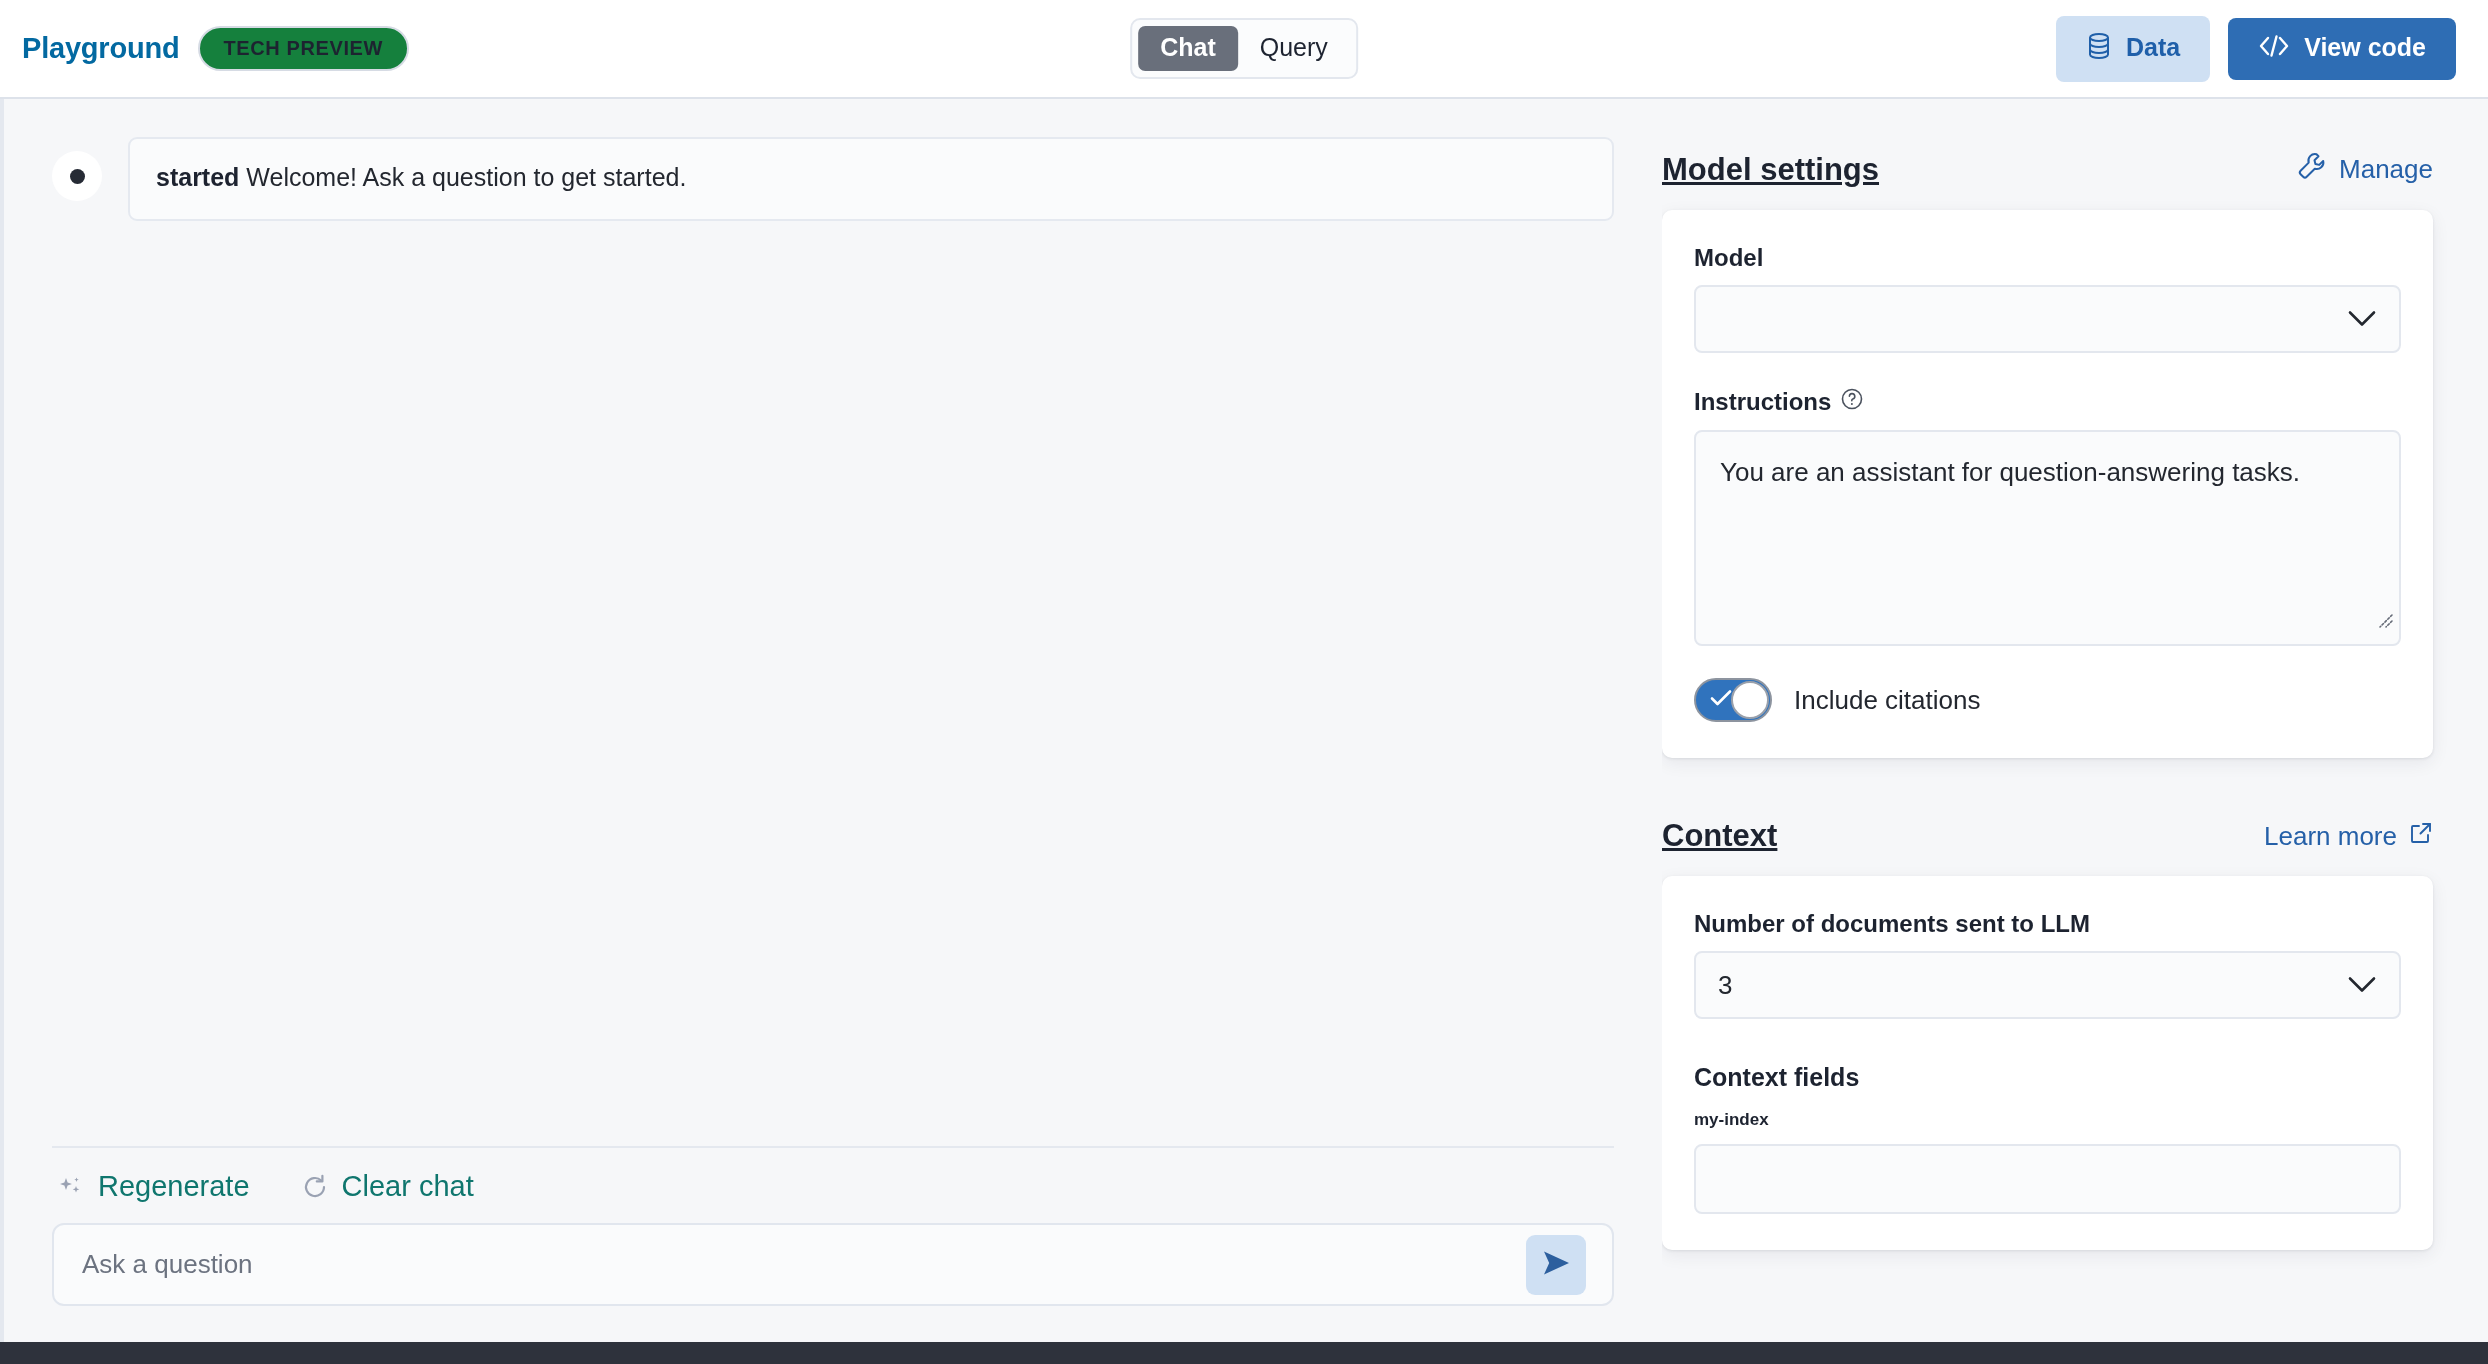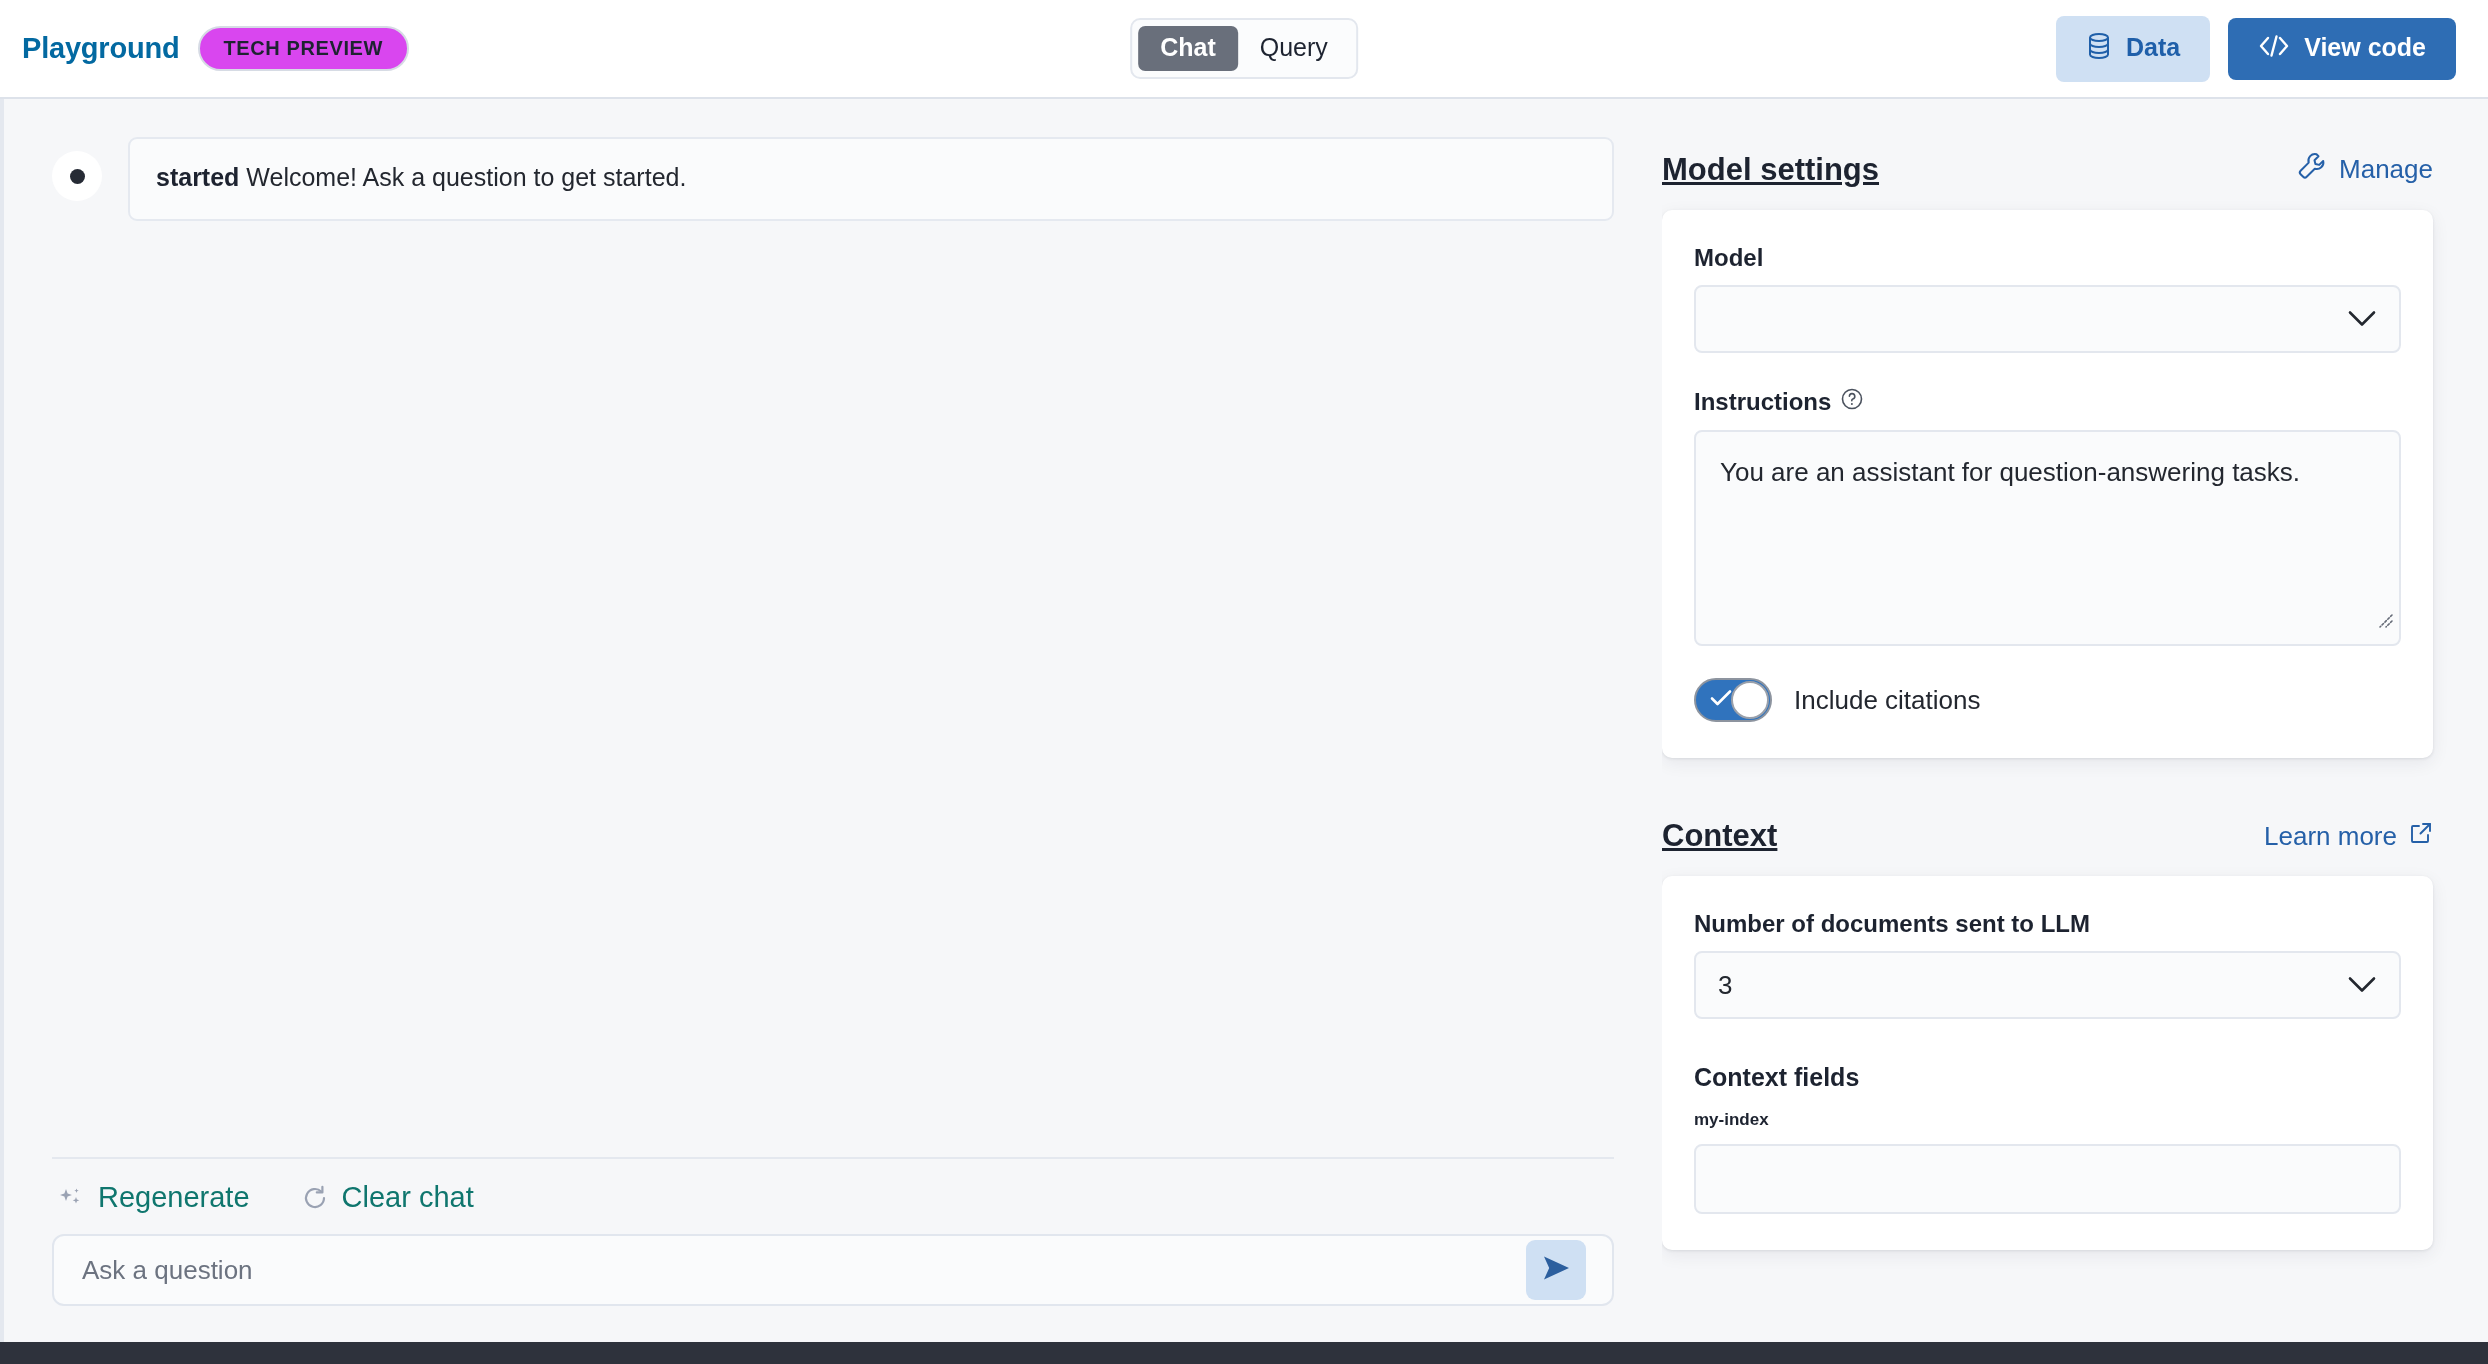--- a/index.html
+++ b/index.html
@@ -33,21 +33,21 @@
     font-size: 29px; font-weight: 700; color: #0369a1; letter-spacing: -0.2px;
   }
   .tech-badge {
     border: 2px solid #d6dbe4;
     border-radius: 999px;
     padding: 10px 24px 11px;
     font-size: 20px;
     font-weight: 700;
     letter-spacing: 0.6px;
     color: #1d2330;
-    background: #d946ef;
+    background: #15803d;
     line-height: 1;
   }
 
   .tabs {
     position: absolute;
     left: 50%;
     transform: translateX(-50%);
     display: flex;
     gap: 0;
     background: #fbfcfd;
@@ -148,21 +148,21 @@
     cursor: default;
   }
   .chat-action svg { display: block; }
 
   .composer-wrap { padding: 0 48px 58px; }
   .composer {
     position: relative;
     background: #fafbfc;
     border: 2px solid #e1e6ee;
     border-radius: 12px;
-    height: 72px;
+    height: 83px;
     display: flex;
     align-items: center;
     padding: 0 110px 0 28px;
   }
   .composer-placeholder { font-size: 26px; color: #6c7380; }
   .send-btn {
     position: absolute;
     right: 26px; top: 50%; transform: translateY(-50%);
     width: 60px; height: 60px;
     border-radius: 9px;

